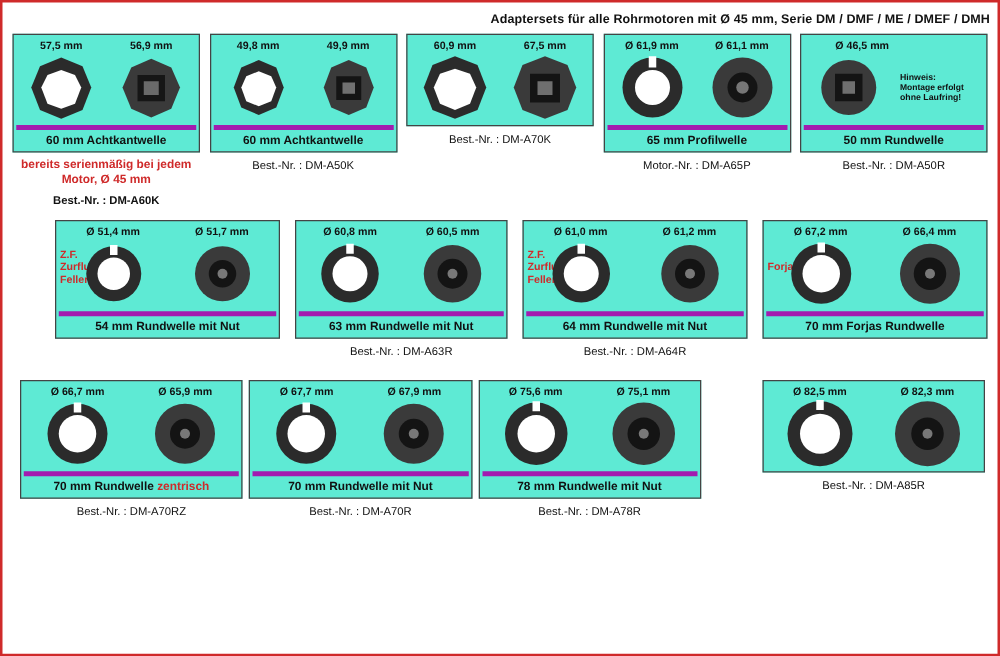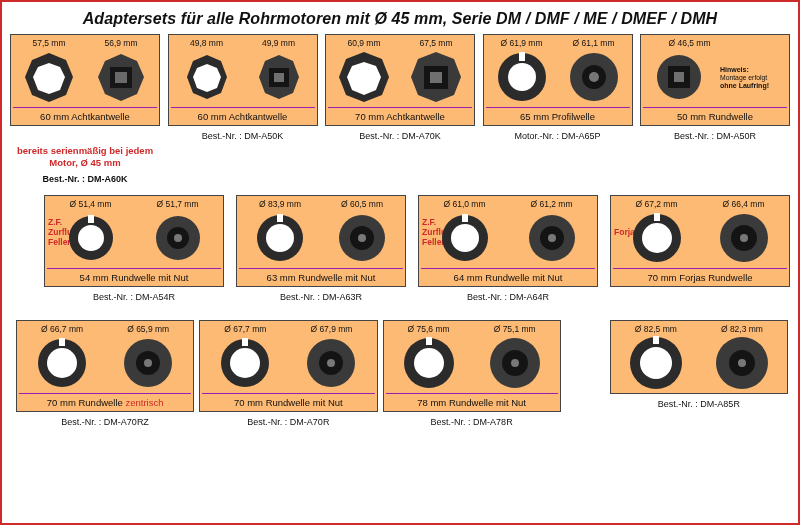--- a/index.html
+++ b/index.html
@@ -11,79 +11,79 @@
     overflow:hidden;
   }
   .page{
     position:relative;
     width:800px;height:525px;
     box-sizing:border-box;
     border:2px solid #cf2a2a;
     background:#fff;
   }
   .title{
-    font-size:16px;
+    font-size:10px;
     font-weight:bold;
-    text-align:center;
+    text-align:right;
     padding:8px 6px 6px 6px;
     letter-spacing:0.1px;
-    font-style:italic;
   }
   .grid-row{
     display:flex;
     justify-content:space-between;
     padding:0 8px;
     box-sizing:border-box;
     gap:5px;
   }
   .cell{
     width:150px;
     box-sizing:border-box;
     position:relative;
   }
   .box{
     border:1px solid #444;
     box-sizing:border-box;
     padding:3px 2px 0 2px;
-    background:#fdba74;
+    background:#5eead4;
+    font-weight:bold;
   }
   .dims{
     display:flex;
     justify-content:space-around;
     font-size:8.5px;
     margin-bottom:1px;
   }
   .dim{white-space:nowrap;}
   .parts{
     display:flex;
     justify-content:space-around;
     align-items:center;
     height:58px;
   }
   .caption{
-    border-top:1px solid #a21caf;
+    border-top:4px solid #a21caf;
     text-align:center;
     font-size:9.5px;
     padding:3px 1px;
     white-space:nowrap;
   }
   .red{color:#cf2a2a;}
   .order{
     text-align:center;
     font-size:9px;
     margin-top:5px;
     white-space:nowrap;
   }
   .note-red{
     text-align:center;
     font-size:9.5px;
     font-weight:bold;
     color:#cf2a2a;
     line-height:12px;
-    margin-top:19px;
+    margin-top:4px;
   }
   .hint{
     font-size:6.8px;
     line-height:8px;
     width:62px;
     text-align:left;
   }
   .hint b{font-size:7px;}
   .brandtag{
     position:absolute;
@@ -176,21 +176,20 @@
             </svg>
           </span>
           <span class="shapewrap">
             <svg width="62" height="56" viewBox="0 0 62 56">
               <polygon points="31,2 49,9 56,27 49,45 31,52 13,45 6,27 13,9" fill="#3a3a3a"></polygon>
               <rect x="19" y="16" width="24" height="23" fill="#141414"></rect>
               <rect x="25" y="22" width="12" height="11" fill="#6f6f6f"></rect>
             </svg>
           </span>
         </div>
-        <div class="caption">70 mm Achtkantwelle</div>
       </div>
       <div class="order">Best.-Nr. :  DM-A70K</div>
     </div>
 
     <div class="cell">
       <div class="box">
         <div class="dims">
           <span class="dim">Ø 61,9 mm</span>
           <span class="dim">Ø 61,1 mm</span>
         </div>
@@ -266,27 +265,26 @@
           <span class="shapewrap">
             <svg width="62" height="56" viewBox="0 0 62 56">
               <circle cx="31" cy="27" r="22" fill="#3a3a3a"></circle>
               <circle cx="31" cy="27" r="11" fill="#141414"></circle>
               <circle cx="31" cy="27" r="4" fill="#787878"></circle>
             </svg>
           </span>
         </div>
         <div class="caption">54 mm Rundwelle mit Nut</div>
       </div>
-      <div class="order">Best.-Nr. :  DM-A54R</div>
     </div>
 
     <div class="cell" style="width:170px;">
       <div class="box">
         <div class="dims">
-          <span class="dim">Ø 83,9 mm</span>
+          <span class="dim">Ø 60,8 mm</span>
           <span class="dim">Ø 60,5 mm</span>
         </div>
         <div class="parts">
           <span class="shapewrap">
             <svg width="62" height="56" viewBox="0 0 62 56">
               <circle cx="31" cy="27" r="23" fill="#2b2b2b"></circle>
               <circle cx="31" cy="27" r="14" fill="#ffffff"></circle>
               <rect x="28" y="3" width="6" height="8" fill="#ffffff"></rect>
             </svg>
           </span>

